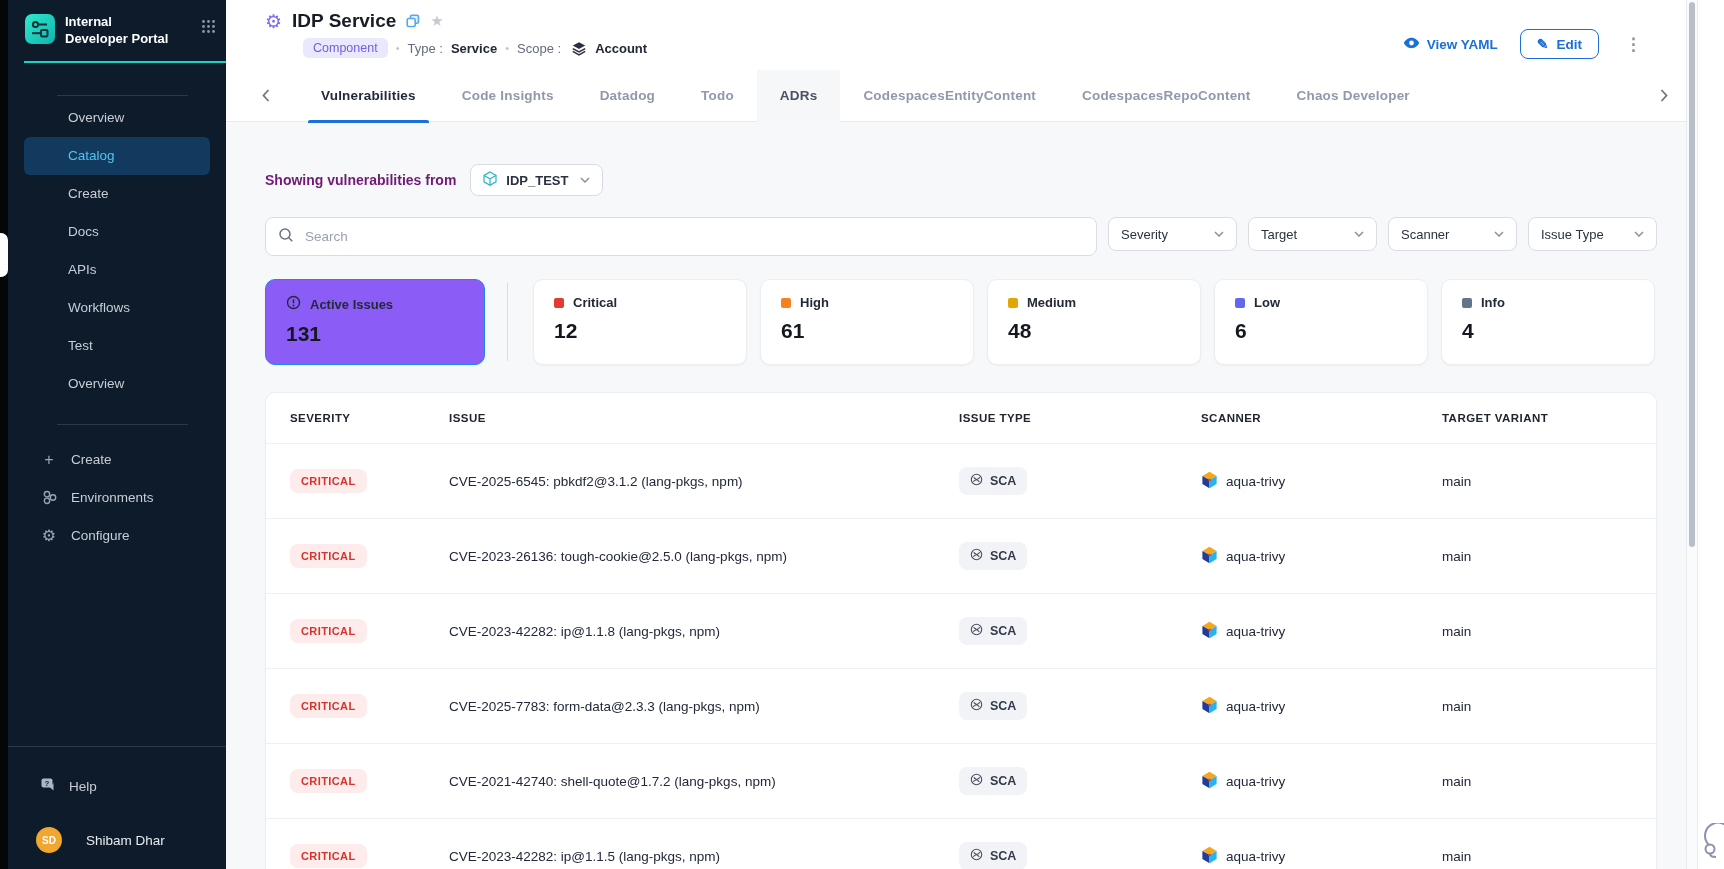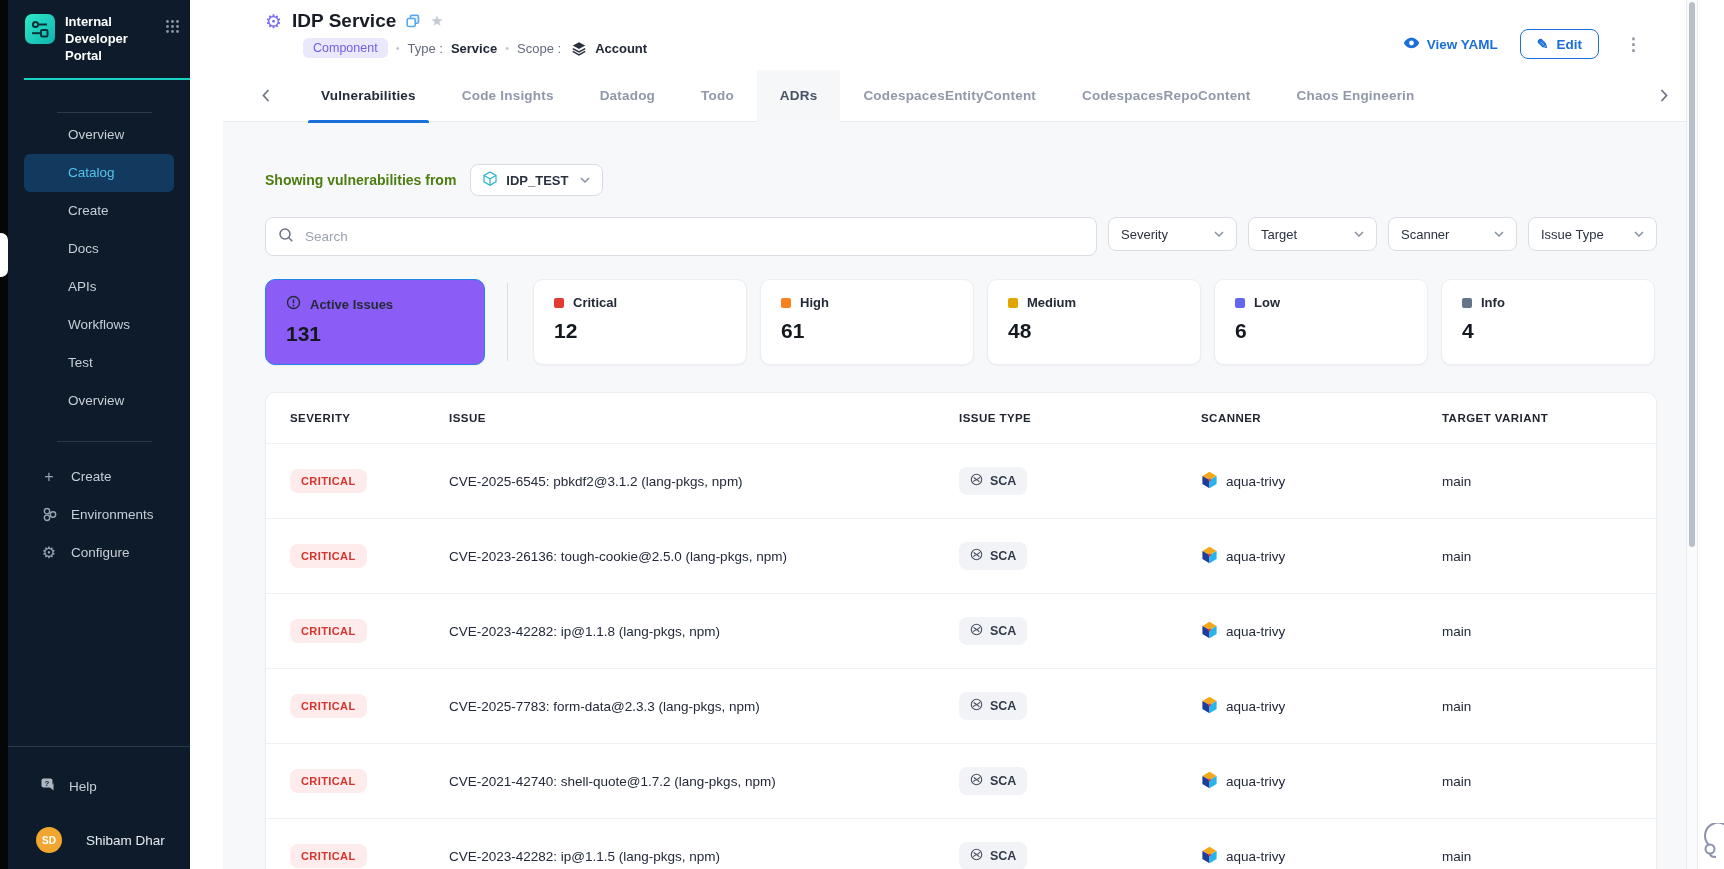--- a/index.html
+++ b/index.html
@@ -8,21 +8,21 @@
     width:1724px; height:869px; overflow:hidden; position:relative;
     font-family:"Liberation Sans", sans-serif; background:#fff; color:#23293a;
   }
   .screen { position:absolute; inset:0; }
 
   
   .black-strip { position:absolute; left:0; top:0; width:8px; height:869px; background:#050607; z-index:8; }
   .notch { position:absolute; top:233px; left:0; width:8px; height:44px; background:#fff; border-radius:0 7px 7px 0; }
 
   
-  .sidebar { position:absolute; left:8px; top:0; width:182px; height:869px; background:#0d1b2b; display:flex; flex-direction:column; z-index:7; }
+  .sidebar { position:absolute; left:8px; top:0; width:218px; height:869px; background:#0d1b2b; display:flex; flex-direction:column; z-index:7; }
   .side-head { display:flex; align-items:flex-start; gap:10px; padding:14px 10px 0 17px; }
   .logo { width:30px; height:30px; border-radius:7px; flex:none; background:linear-gradient(135deg,#2fe9c9,#0fb3ae); display:flex; align-items:center; justify-content:center; }
   .brand { color:#fff; font-size:13px; font-weight:700; line-height:1.3; width:110px; }
   .grid-icon { margin-left:auto; margin-top:5px; cursor:pointer; }
   .teal-line { height:2px; background:#17d3c2; margin:13px 0 0 16px; }
   .nav-divider { height:1px; background:#27394c; margin:32px 38px 0 49px; }
   .nav { margin-top:3px; }
   .nav-item { height:38px; display:flex; align-items:center; margin:0 16px; padding-left:44px; border-radius:6px;
     color:#c7ced6; font-size:13.5px; cursor:pointer; }
   .nav-item.active { background:#123a5f; color:#55c3ee; }
@@ -62,21 +62,21 @@
   .tab { height:52px; display:flex; align-items:center; padding:0 23px; font-size:13.5px; font-weight:600; letter-spacing:.2px; color:#9098aa; position:relative; white-space:nowrap; cursor:pointer; }
   .tab.first { margin-left:24px; }
   .tab.active { color:#23293a; font-weight:700; }
   .tab.active::after { content:""; position:absolute; left:10px; right:10px; bottom:-1px; height:3px; background:#1a6fd8; border-radius:2px 2px 0 0; }
   .tab.tinted { background:#f6f7f9; color:#4a5164; }
   .tab-chevron.right { margin-left:auto; }
 
   .content { position:absolute; top:122px; left:0; right:0; bottom:0; padding:42px 0 0 42px; }
 
   .showing-row { display:flex; align-items:center; gap:14px; height:32px; }
-  .showing-label { font-size:14px; font-weight:700; color:#4d7c0f; }
+  .showing-label { font-size:14px; font-weight:700; color:#701a75; }
   .source-select { display:flex; align-items:center; gap:9px; width:133px; height:32px; padding:0 12px; background:#fff; border:1px solid #d9dde3; border-radius:8px; font-size:13px; font-weight:600; color:#2a3140; cursor:pointer; font-family:inherit; }
   .source-select .chev { margin-left:auto; display:flex; }
 
   .filter-row { display:flex; gap:11px; margin-top:21px; width:1392px; }
   .searchbox { flex:1; height:39px; background:#fff; border:1px solid #d9dde3; border-radius:8px; display:flex; align-items:center; gap:9px; padding:0 12px; }
   .searchbox input { flex:1; border:none; outline:none; background:transparent; font-size:13.5px; color:#2a3140; font-family:inherit; }
   .searchbox input::placeholder { color:#9aa2b0; }
   .filter-select { width:129px; height:34px; flex:none; background:#fff; border:1px solid #d9dde3; border-radius:8px; display:flex; align-items:center; justify-content:space-between; padding:0 12px; font-size:13px; color:#2a3140; cursor:pointer; font-family:inherit; }
 
   .cards-row { display:flex; align-items:stretch; margin-top:23px; width:1392px; }
@@ -252,21 +252,21 @@
             <path d="M6.5 1 L1.5 6.5 L6.5 12" stroke="#6f7787" stroke-width="1.8"></path>
           </svg>
       </span>
       <div class="tab active first">Vulnerabilities</div>
       <div class="tab">Code Insights</div>
       <div class="tab">Datadog</div>
       <div class="tab">Todo</div>
       <div class="tab tinted">ADRs</div>
       <div class="tab">CodespacesEntityContent</div>
       <div class="tab">CodespacesRepoContent</div>
-      <div class="tab">Chaos Engineerin</div>
+      <div class="tab">Chaos Developer</div>
       <span class="tab-chevron right">
         <svg width="8" height="13" viewBox="0 0 8 13" fill="none">
             <path d="M1.5 1 L6.5 6.5 L1.5 12" stroke="#6f7787" stroke-width="1.8"></path>
           </svg>
       </span>
     </div>
 
     <div class="content">
 
       <div class="showing-row">

